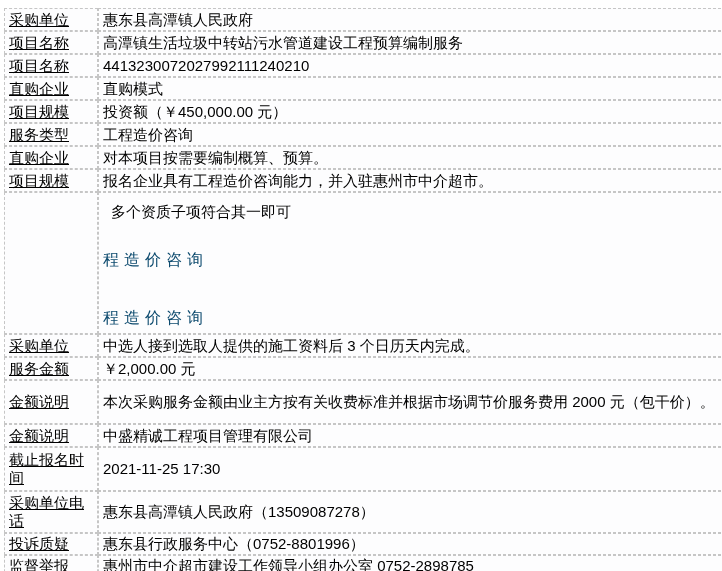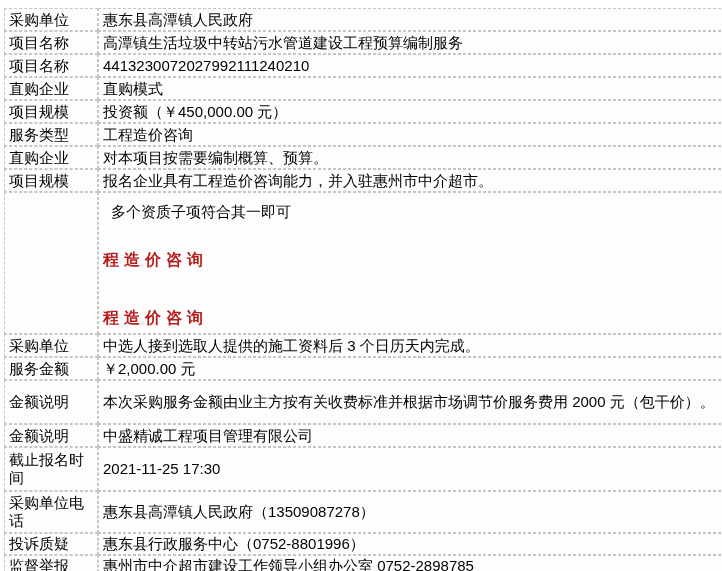--- a/index.html
+++ b/index.html
@@ -24,35 +24,35 @@
     border: 1px dashed #c6c6c6;
     background: #fdfdfe;
     color: #000000;
     font-size: 15px;
     line-height: 18px;
     padding: 1px 4px 1px 4px;
     vertical-align: middle;
     word-break: break-all;
     overflow: hidden;
   }
-  .col-label { width: 84px; }
+  .col-label { width: 84px; text-decoration: underline; }
   .col-value { width: 618px; }
 
   tr.r-single td  { height: 19px; }
   tr.r-tall td    { height: 137px; }
   tr.r-two td     { height: 40px; }
   tr.r-twoB td    { height: 38px; }
   tr.r-last td    { height: 18px; }
 
   td.qual-cell { vertical-align: top; padding-top: 2px; }
   .qual-note { margin: 8px; }
   .qual-item {
     font-family: "DejaVu Serif", "Liberation Serif", serif;
-    font-weight: bold;
-    color: #b91c1c;
+    font-weight: normal;
+    color: #0c4a6e;
     font-size: 16px;
     letter-spacing: 5px;
     margin-top: 30px;
   }
   .qual-item-2 { margin-top: 40px; }
 </style>
 </head>
 <body>
 
 <table class="notice-table">

